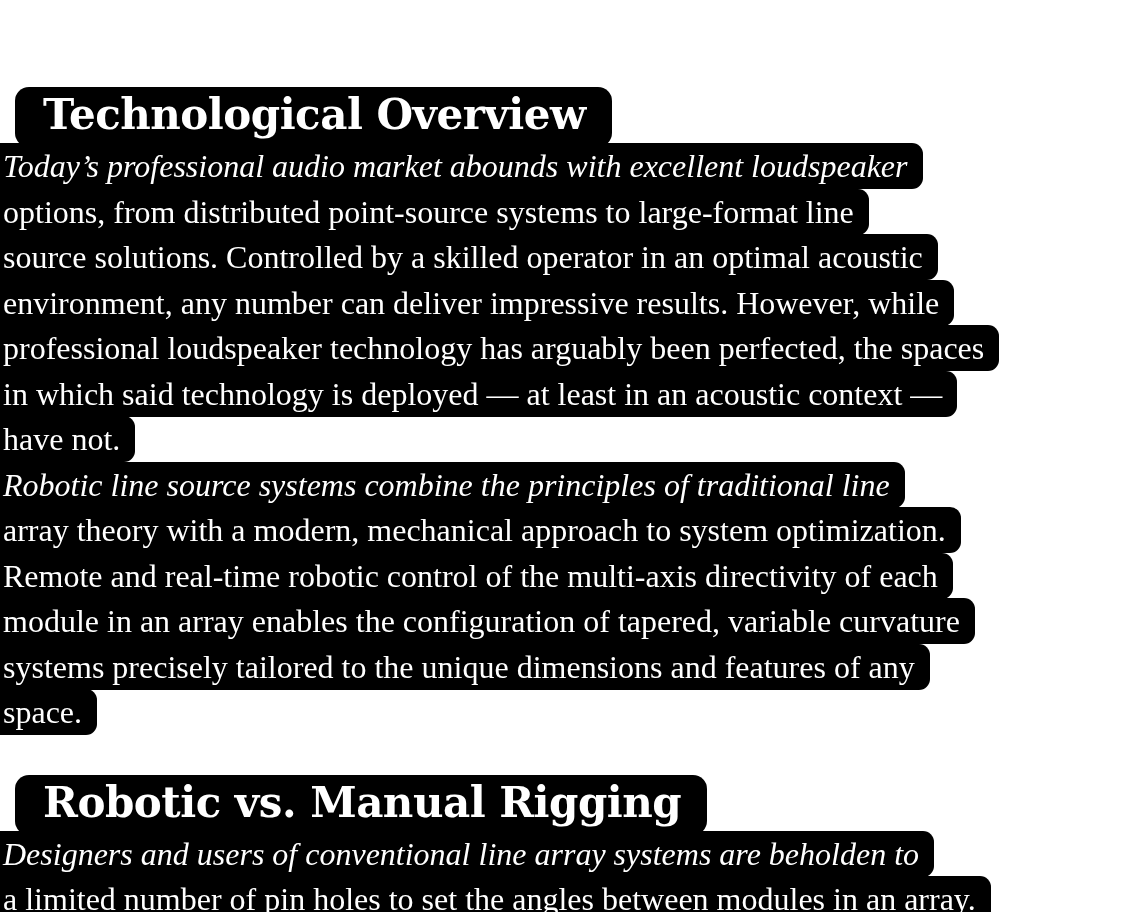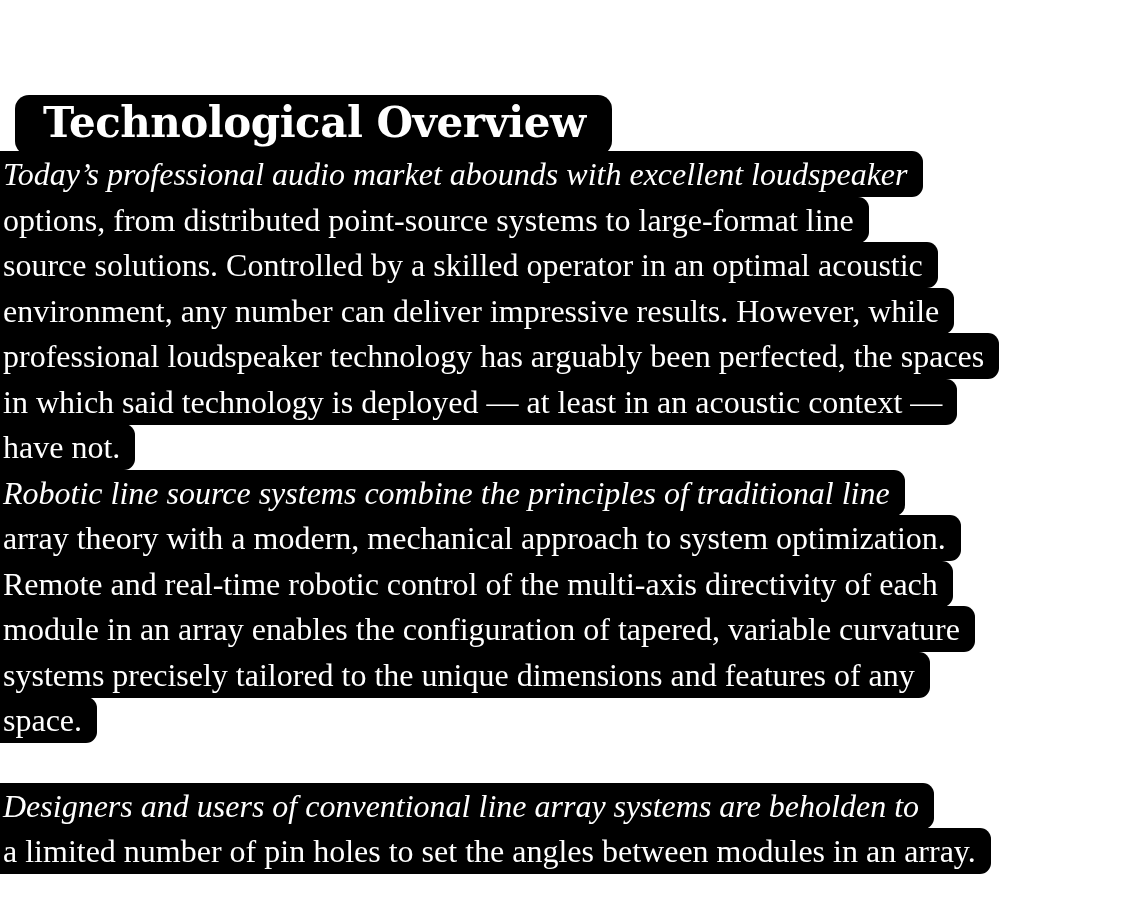--- a/index.html
+++ b/index.html
@@ -14,21 +14,21 @@
     overflow: hidden;
     background: #ffffff;
     padding-top: 88px;
     box-sizing: border-box;
   }
   .heading {
     font-family: "DejaVu Serif", "Liberation Serif", serif;
     font-weight: 700;
     font-size: 42px;
     line-height: 54px;
-    margin: 8px 0 2px 15px;
+    margin: 0 0 2px 15px;
     letter-spacing: -0.5px;
   }
   .heading .hl {
     background: #000000;
     color: #ffffff;
     padding: 3px 26px 8px 28px;
     border-radius: 14px;
     -webkit-box-decoration-break: clone;
     box-decoration-break: clone;
   }
@@ -61,17 +61,18 @@
 
   <section>
     <h1 class="heading"><span class="hl">Technological Overview</span></h1>
 
     <p class="para"><span class="line first">Today’s professional audio market abounds with excellent loudspeaker</span><br><span class="line">options, from distributed point-source systems to large-format line</span><br><span class="line">source solutions. Controlled by a skilled operator in an optimal acoustic</span><br><span class="line">environment, any number can deliver impressive results. However, while</span><br><span class="line">professional loudspeaker technology has arguably been perfected, the spaces</span><br><span class="line">in which said technology is deployed — at least in an acoustic context —</span><br><span class="line">have not.</span></p>
 
     <p class="para"><span class="line first">Robotic line source systems combine the principles of traditional line</span><br><span class="line">array theory with a modern, mechanical approach to system optimization.</span><br><span class="line">Remote and real-time robotic control of the multi-axis directivity of each</span><br><span class="line">module in an array enables the configuration of tapered, variable curvature</span><br><span class="line">systems precisely tailored to the unique dimensions and features of any</span><br><span class="line">space.</span></p>
   </section>
 
   <section class="section-2">
+    <h2 class="heading"><span class="hl">Robotic vs. Manual Rigging</span></h2>
 
     <p class="para"><span class="line first">Designers and users of conventional line array systems are beholden to</span><br><span class="line">a limited number of pin holes to set the angles between modules in an array.</span></p>
   </section>
 
 </div>
 
 </body></html>

